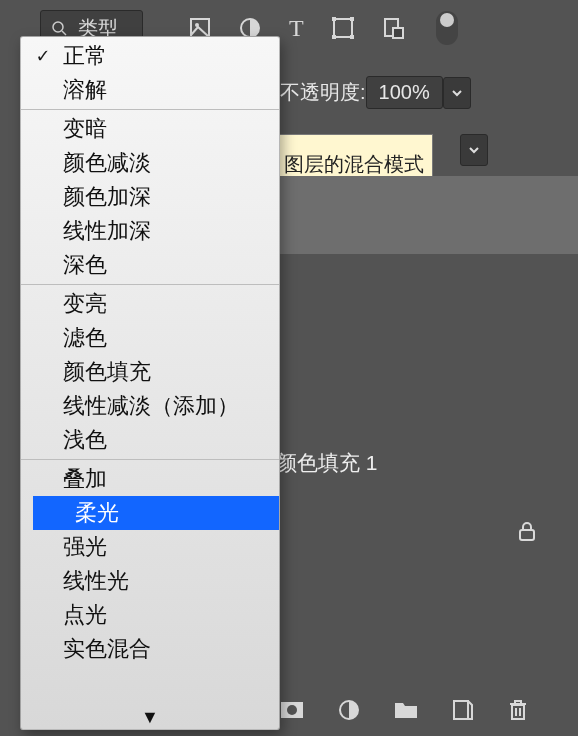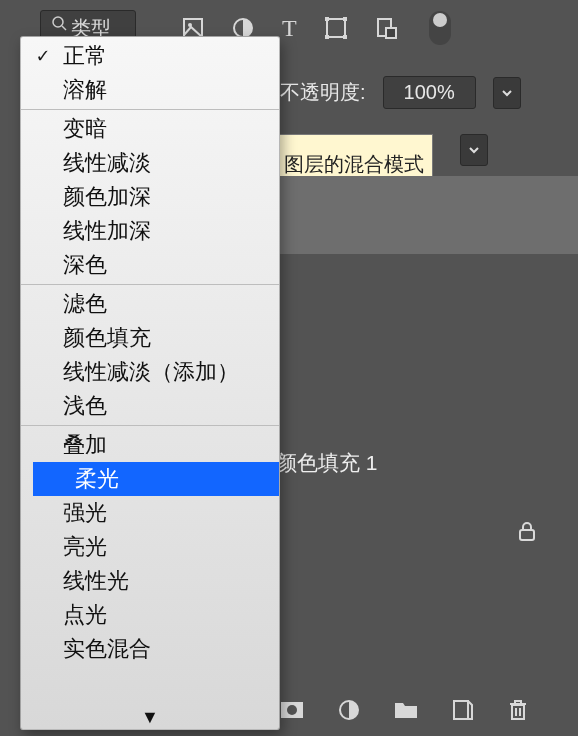--- a/index.html
+++ b/index.html
@@ -22,48 +22,49 @@
     gap: 26px;
   }
   .type-select {
     border: 1px solid #2a2a2a;
     background: #404040;
     border-radius: 3px;
     padding: 4px 24px 4px 10px;
     font-size: 20px;
     color: #d9d9d9;
     display: flex;
-    gap: 4px;
+    align-items: center;
+    gap: 11px;
   }
   .type-select svg { width:16px; height:16px; }
   .tool-icons {
     display: flex;
     align-items: center;
     gap: 28px;
     margin-left: 20px;
   }
   .tool-icons span, .tool-icons svg { color:#d7d7d7; }
   .toggle-pill {
     background:#444;
     width:22px;height:34px;border-radius:11px;position:relative;margin-left:4px;
   }
   .toggle-pill::before{content:"";position:absolute;width:14px;height:14px;border-radius:50%;background:#ccc;top:2px;left:4px;}
   
   .opacity-row {
     position: absolute;
     top: 76px; left: 280px;
     display: flex;
     align-items: center;
-    gap: 17px;
+    gap: 0;
     font-size: 20px;
     color:#e8e8e8;
   }
   .opacity-field {
     background:#404040;border:1px solid #2a2a2a;border-radius:3px;
-    padding:4px 20px;display:flex;align-items:center;gap:2px;
+    padding:4px 12px;display:flex;align-items:center;gap:2px;
   }
   .chev-btn {
     background:#3a3a3a;border:1px solid #2a2a2a;border-radius:3px;
     width:28px;height:32px;display:flex;align-items:center;justify-content:center;
   }
   
   .tooltip-line {
     position:absolute;top:134px;left:275px;
     background:#fff7d0;border:1px solid #7a7a7a;color:#222;
     padding:16px 8px;font-size:20px;
@@ -220,38 +221,42 @@
           <span>溶解</span>
         </div>
       </div>
       <div class="group">
         <div class="item">
           <span class="chk"></span>
           <span>变暗</span>
         </div>
         <div class="item">
           <span class="chk"></span>
-          <span>线性减淡</span>
+          <span>颜色减淡</span>
         </div>
         <div class="item">
           <span class="chk"></span>
           <span>颜色加深</span>
         </div>
         <div class="item">
           <span class="chk"></span>
           <span>线性加深</span>
         </div>
         <div class="item">
           <span class="chk"></span>
           <span>深色</span>
         </div>
       </div>
       <div class="group">
         <div class="item">
           <span class="chk"></span>
+          <span>变亮</span>
+        </div>
+        <div class="item">
+          <span class="chk"></span>
           <span>滤色</span>
         </div>
         <div class="item">
           <span class="chk"></span>
           <span>颜色填充</span>
         </div>
         <div class="item">
           <span class="chk"></span>
           <span>线性减淡（添加）</span>
         </div>
@@ -265,24 +270,20 @@
           <span class="chk"></span>
           <span>叠加</span>
         </div>
         <div class="item highlight">
           <span class="chk"></span>
           <span>柔光</span>
         </div>
         <div class="item">
           <span class="chk"></span>
           <span>强光</span>
-        </div>
-        <div class="item">
-          <span class="chk"></span>
-          <span>亮光</span>
         </div>
         <div class="item">
           <span class="chk"></span>
           <span>线性光</span>
         </div>
         <div class="item">
           <span class="chk"></span>
           <span>点光</span>
         </div>
         <div class="item">

